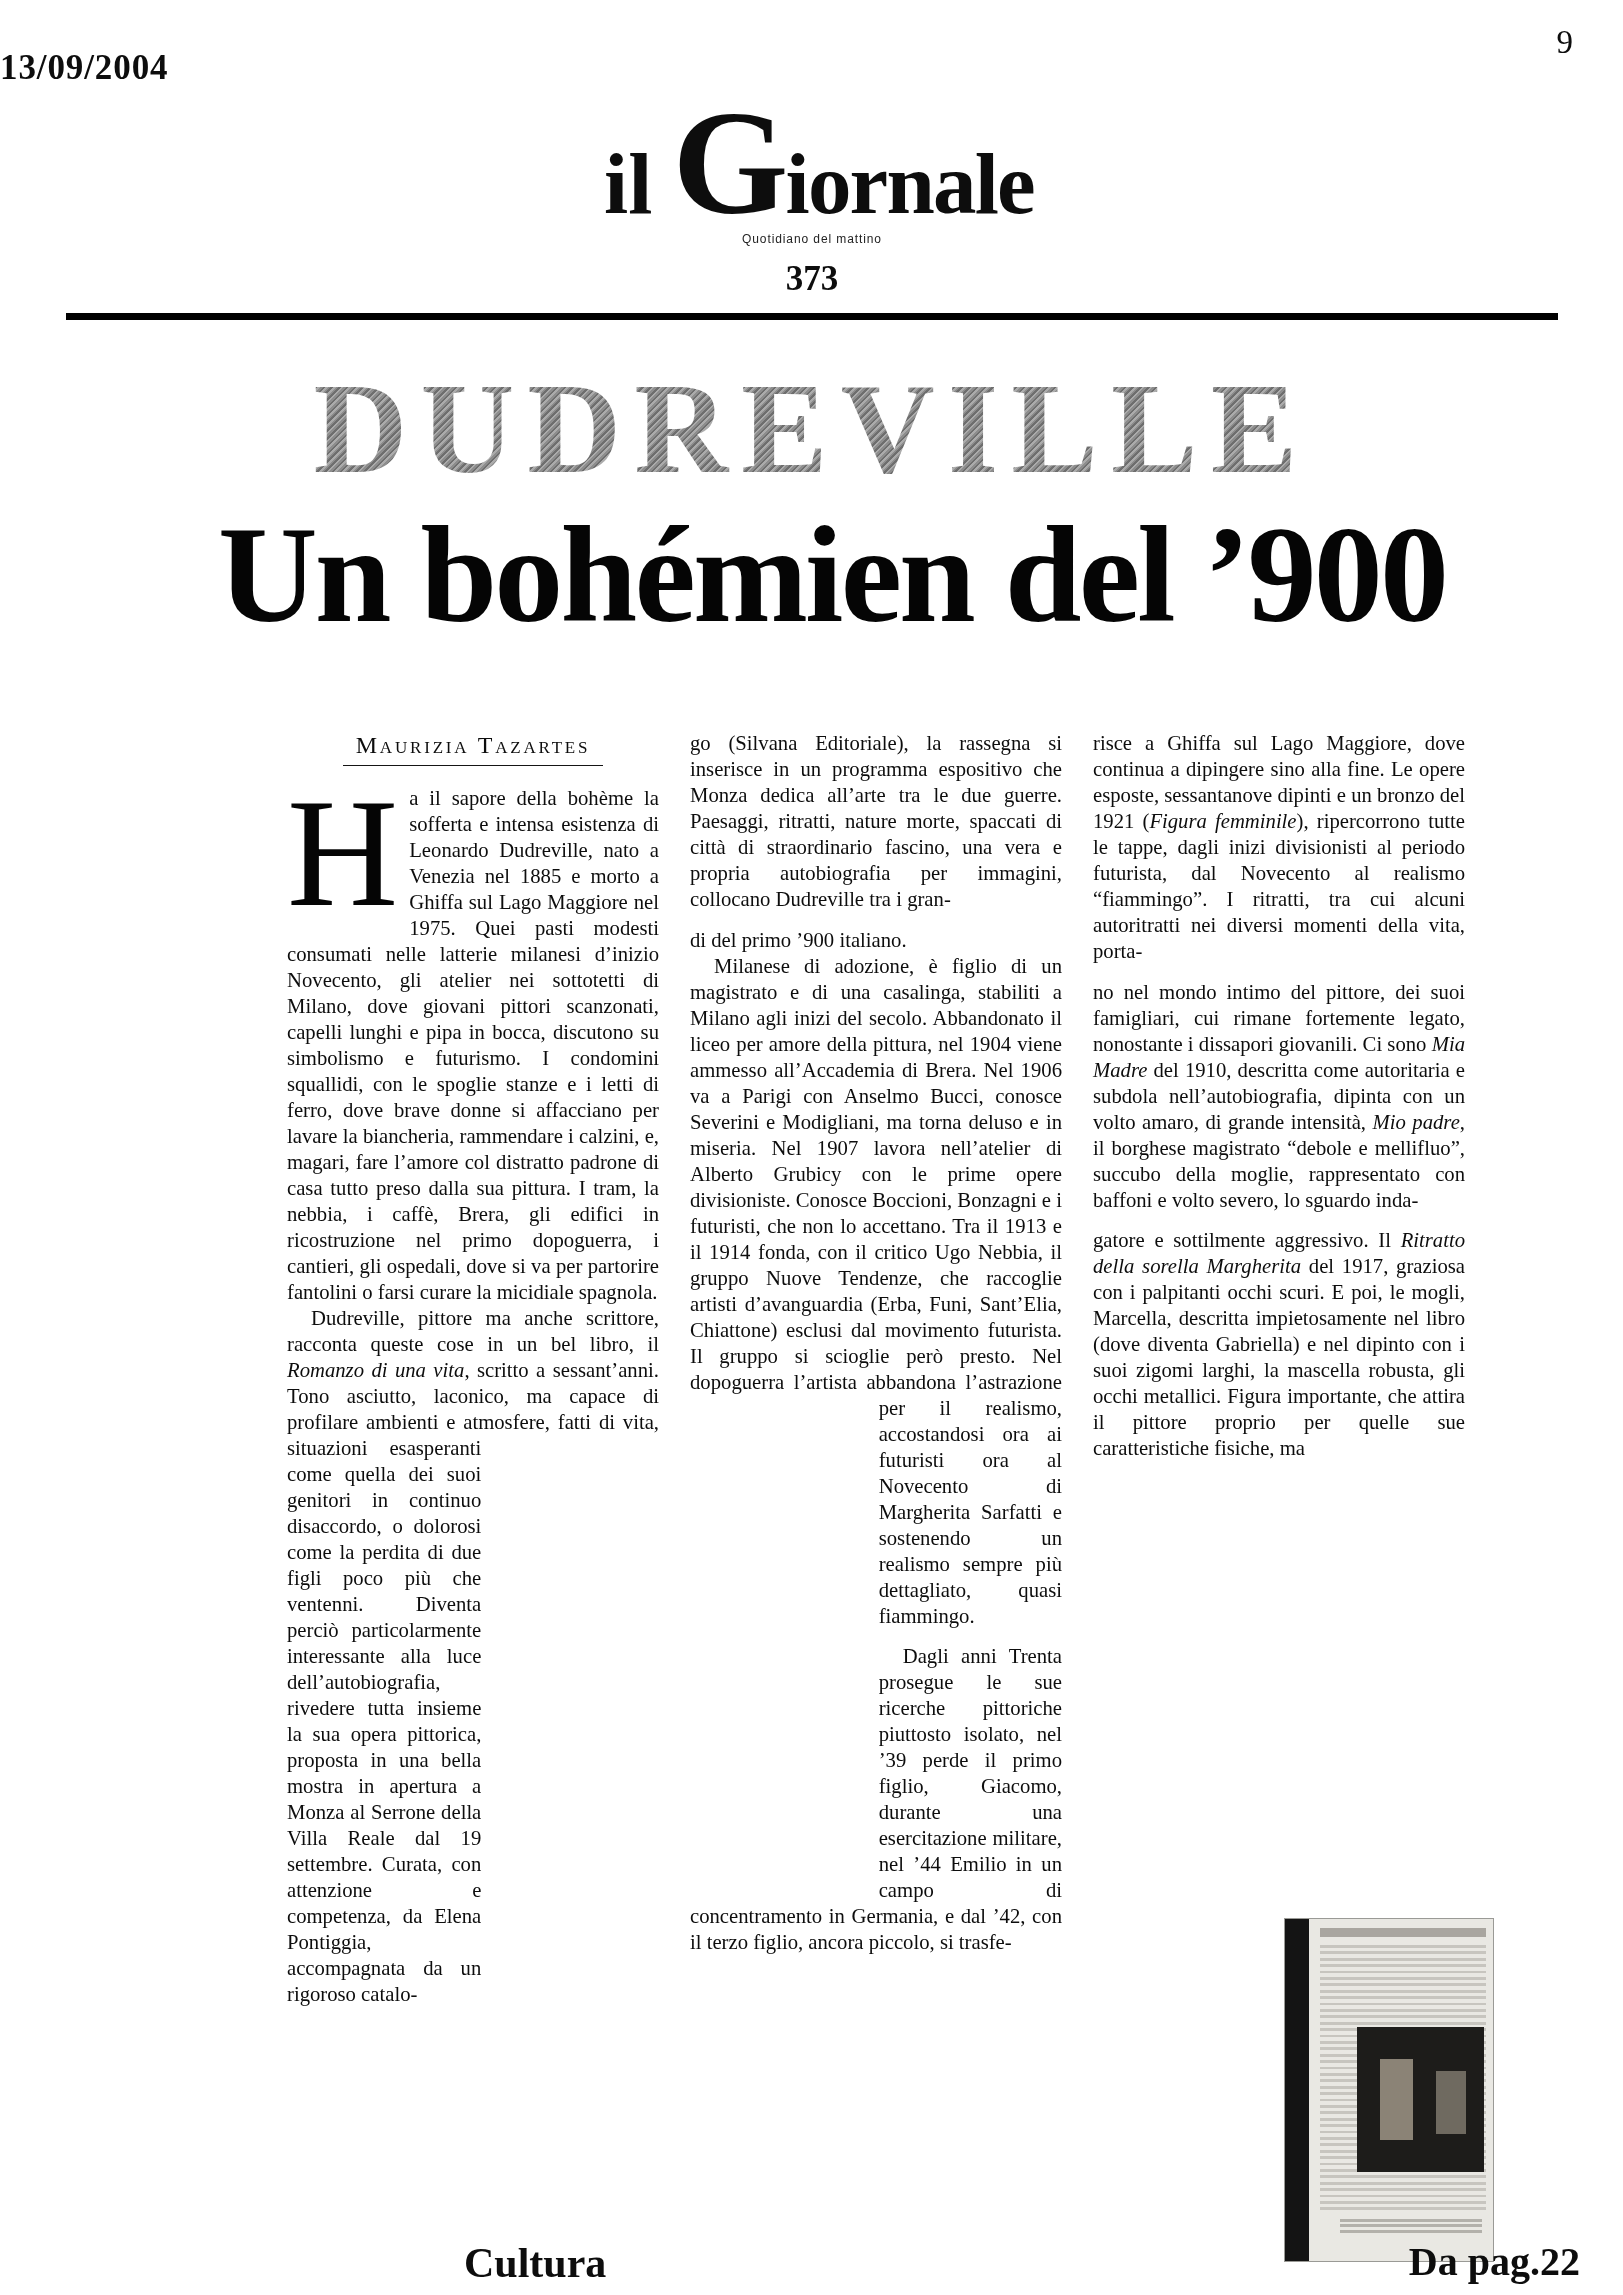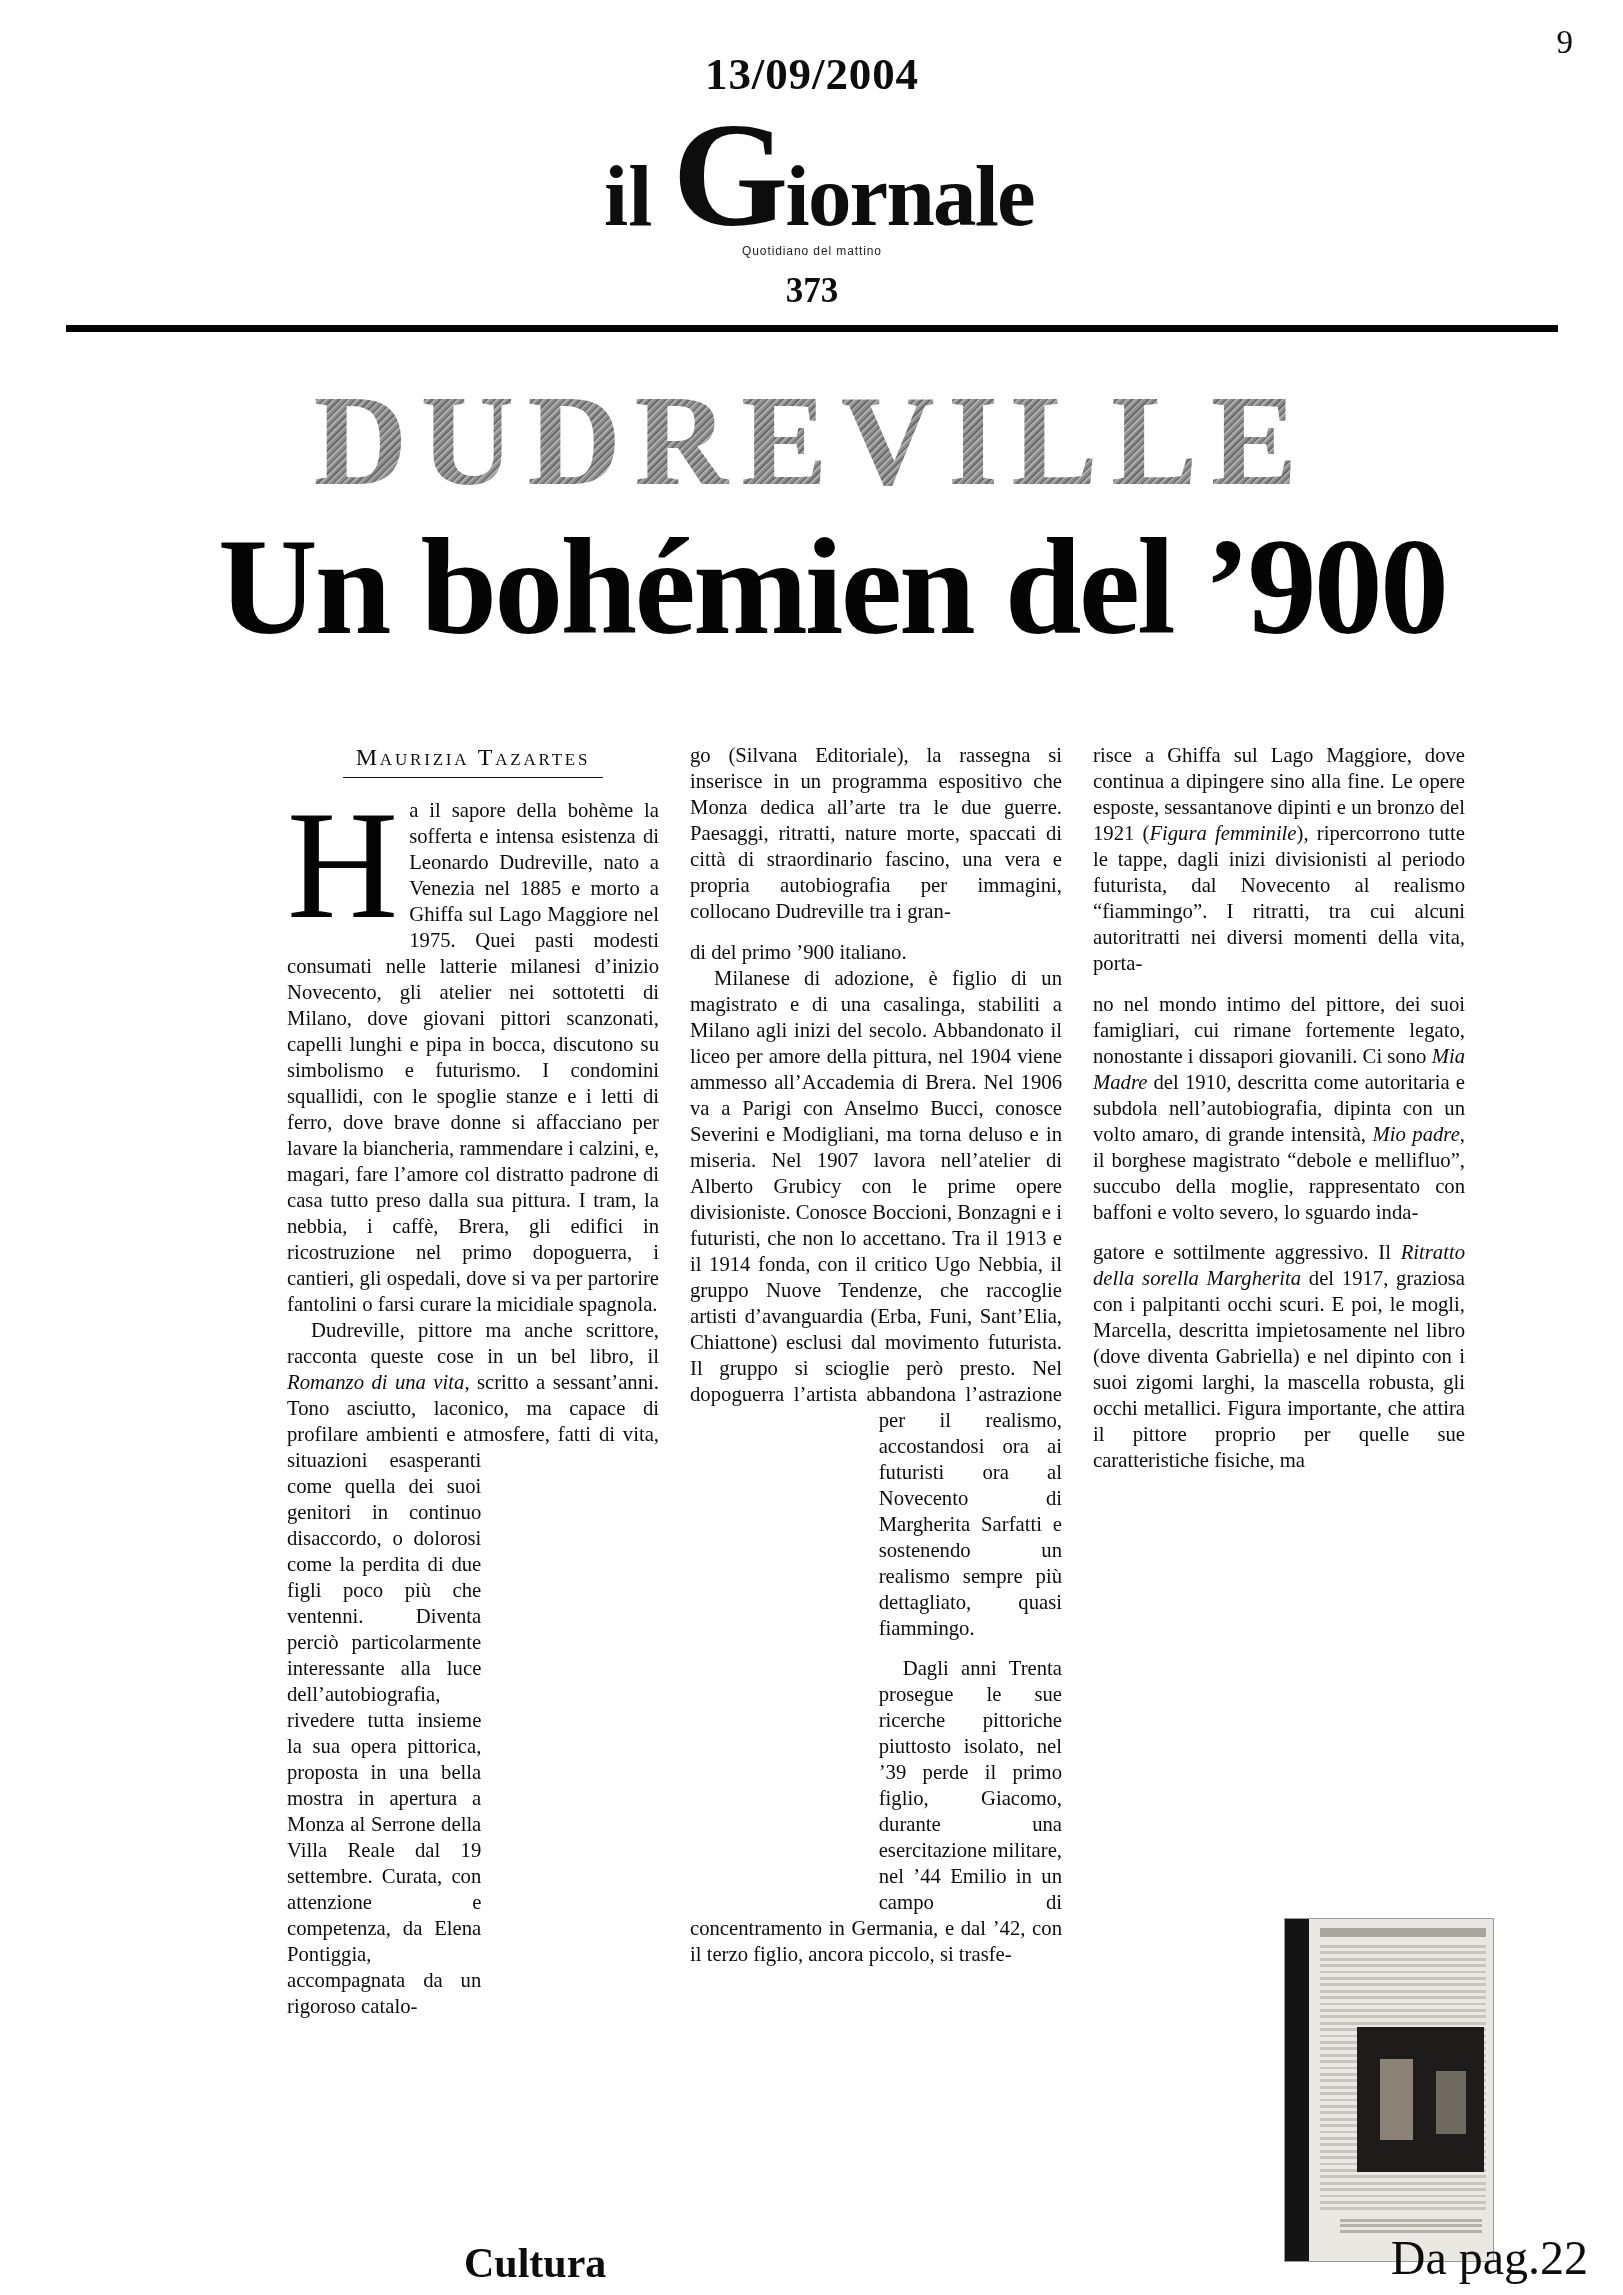--- a/index.html
+++ b/index.html
@@ -3,21 +3,21 @@
 <meta charset="utf-8">
 <style>
   html,body{margin:0;padding:0;}
   body{
     width:1624px;height:2296px;position:relative;overflow:hidden;
     background:#ffffff;color:#0d0d0d;
     font-family:"Liberation Serif","DejaVu Serif",serif;
     -webkit-font-smoothing:antialiased;
   }
   .page-number{position:absolute;top:24px;right:51px;font-size:33px;}
-  .issue-date{text-align:center;font-size:45px;font-weight:bold;margin-top:48px;letter-spacing:0.9px;}
+  .issue-date{text-align:left;font-size:35px;font-weight:bold;margin-top:48px;letter-spacing:0.9px;}
   .masthead{display:flex;justify-content:center;align-items:baseline;margin-top:0px;line-height:1;margin-left:14px;}
   .mh-il{font-size:87px;font-weight:bold;}
   .mh-g{font-size:149px;font-weight:bold;margin:0 0.9px 0 20px;letter-spacing:-3.7px;}
   .mh-rest{font-size:87px;font-weight:bold;letter-spacing:-1.8px;}
   .tagline{text-align:center;font-size:12px;letter-spacing:0.9px;margin-top:-5.5px;color:#222;
     font-family:"Liberation Sans","DejaVu Sans",sans-serif;}
   .archive-number{text-align:center;font-size:35px;font-weight:bold;margin-top:13px;}
   .header-rule{height:6.4px;background:#000;margin:14.7px 66px 0 66px;}
   .kicker{
     text-align:center;font-size:130px;font-weight:bold;letter-spacing:13px;
@@ -60,21 +60,21 @@
   .thumb-text{position:absolute;left:11px;right:7.3px;top:26px;bottom:51px;
     background:repeating-linear-gradient(#c7c5bf 0 2.8px,transparent 2.8px 6.4px);}
   .thumb-photo{position:absolute;left:48px;top:108px;width:127px;height:145px;background:#1d1c1a;}
   .thumb-photo::before{content:"";position:absolute;left:18%;top:22%;width:26%;height:56%;background:#8b8376;}
   .thumb-photo::after{content:"";position:absolute;right:14%;top:30%;width:24%;height:44%;background:#6f6a60;}
   .thumb-cap1{position:absolute;left:31px;bottom:27.5px;width:73px;height:14.7px;
     background:repeating-linear-gradient(#b3b1ab 0 2.8px,transparent 2.8px 5.5px);}
   .thumb-cap2{position:absolute;right:11px;bottom:27.5px;width:73px;height:14.7px;
     background:repeating-linear-gradient(#b3b1ab 0 2.8px,transparent 2.8px 5.5px);}
   .footer-section{position:absolute;left:464px;bottom:9.2px;font-size:42px;font-weight:bold;}
-  .footer-pageref{position:absolute;right:36px;bottom:11px;font-size:48px;font-weight:normal;}
+  .footer-pageref{position:absolute;right:44px;bottom:11px;font-size:40px;font-weight:bold;}
 </style>
 </head>
 <body>
 
 <div class="page-number">9</div>
 
 <div class="issue-date">13/09/2004</div>
 
 <div class="masthead">
   <span class="mh-il">il</span>

